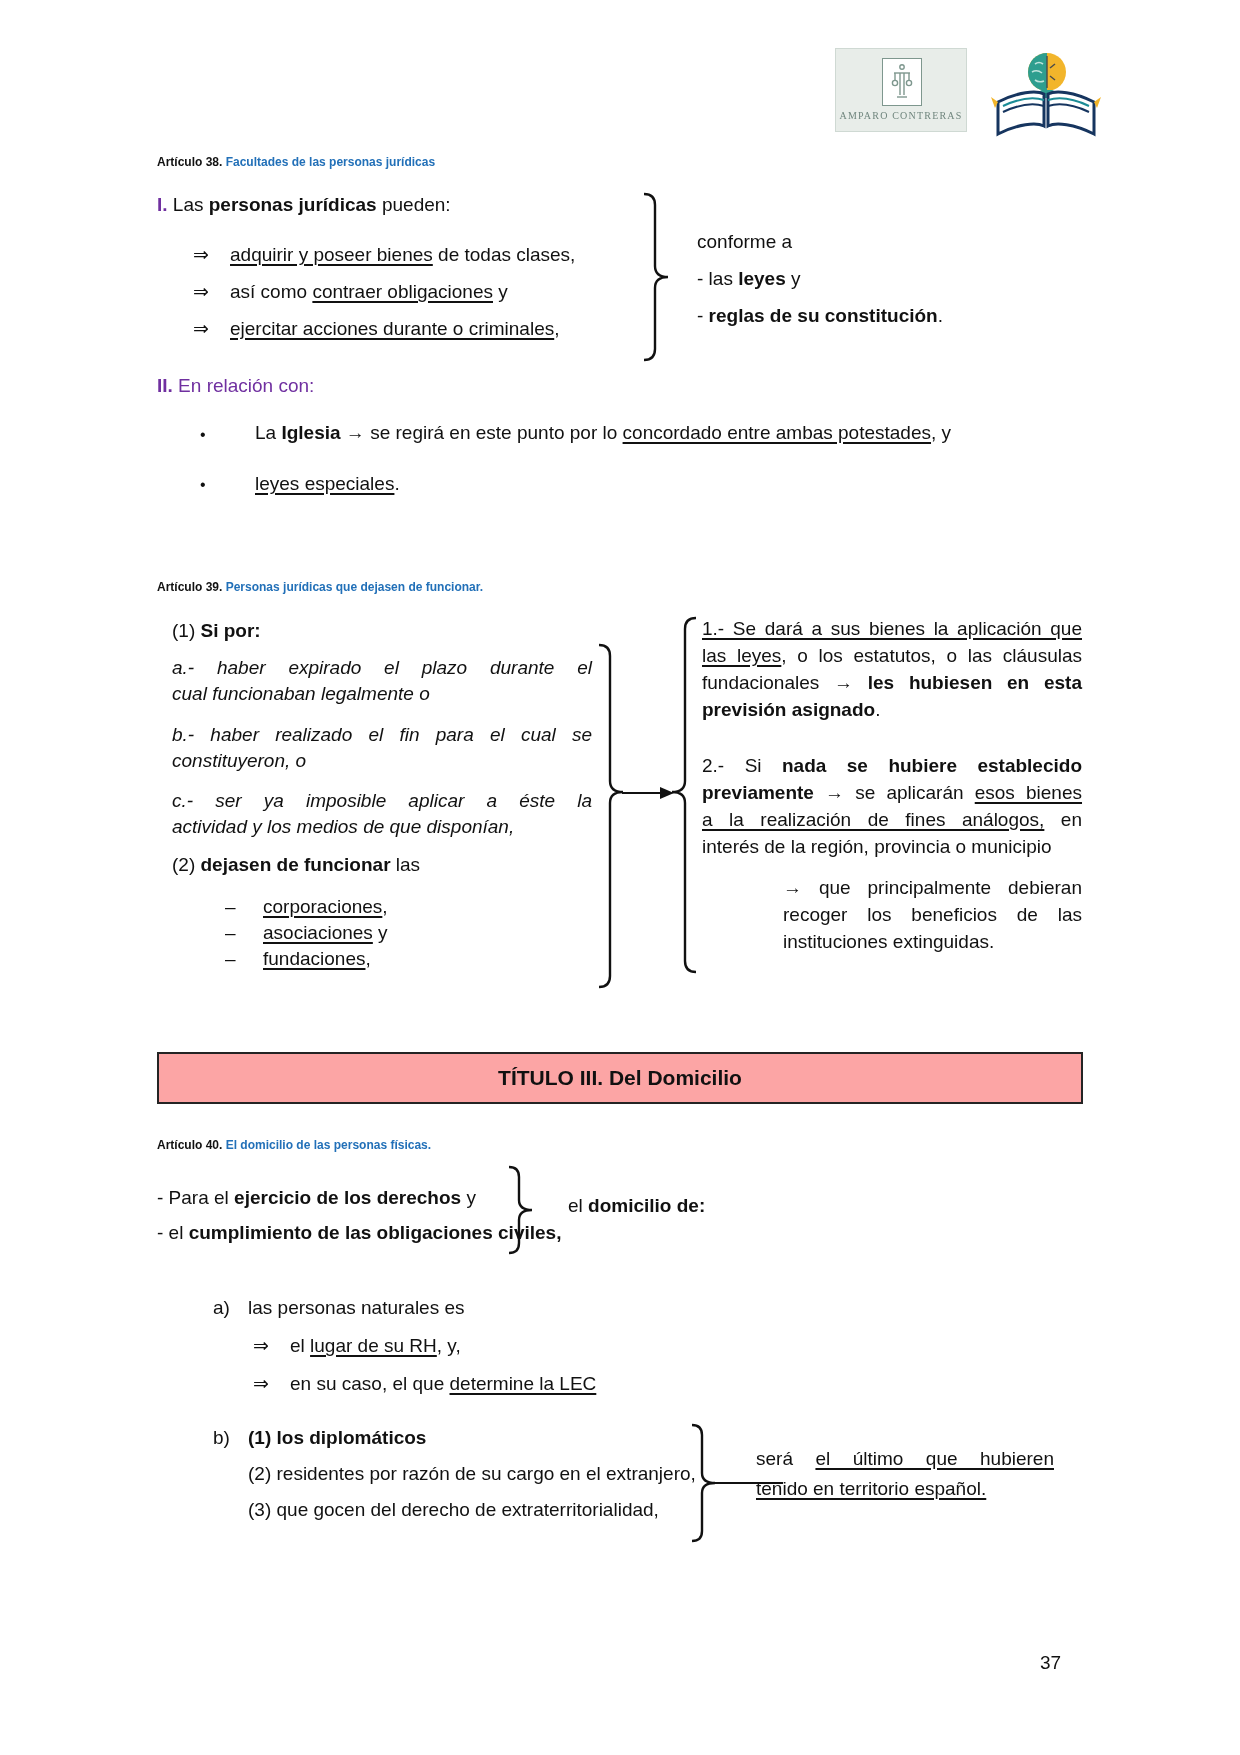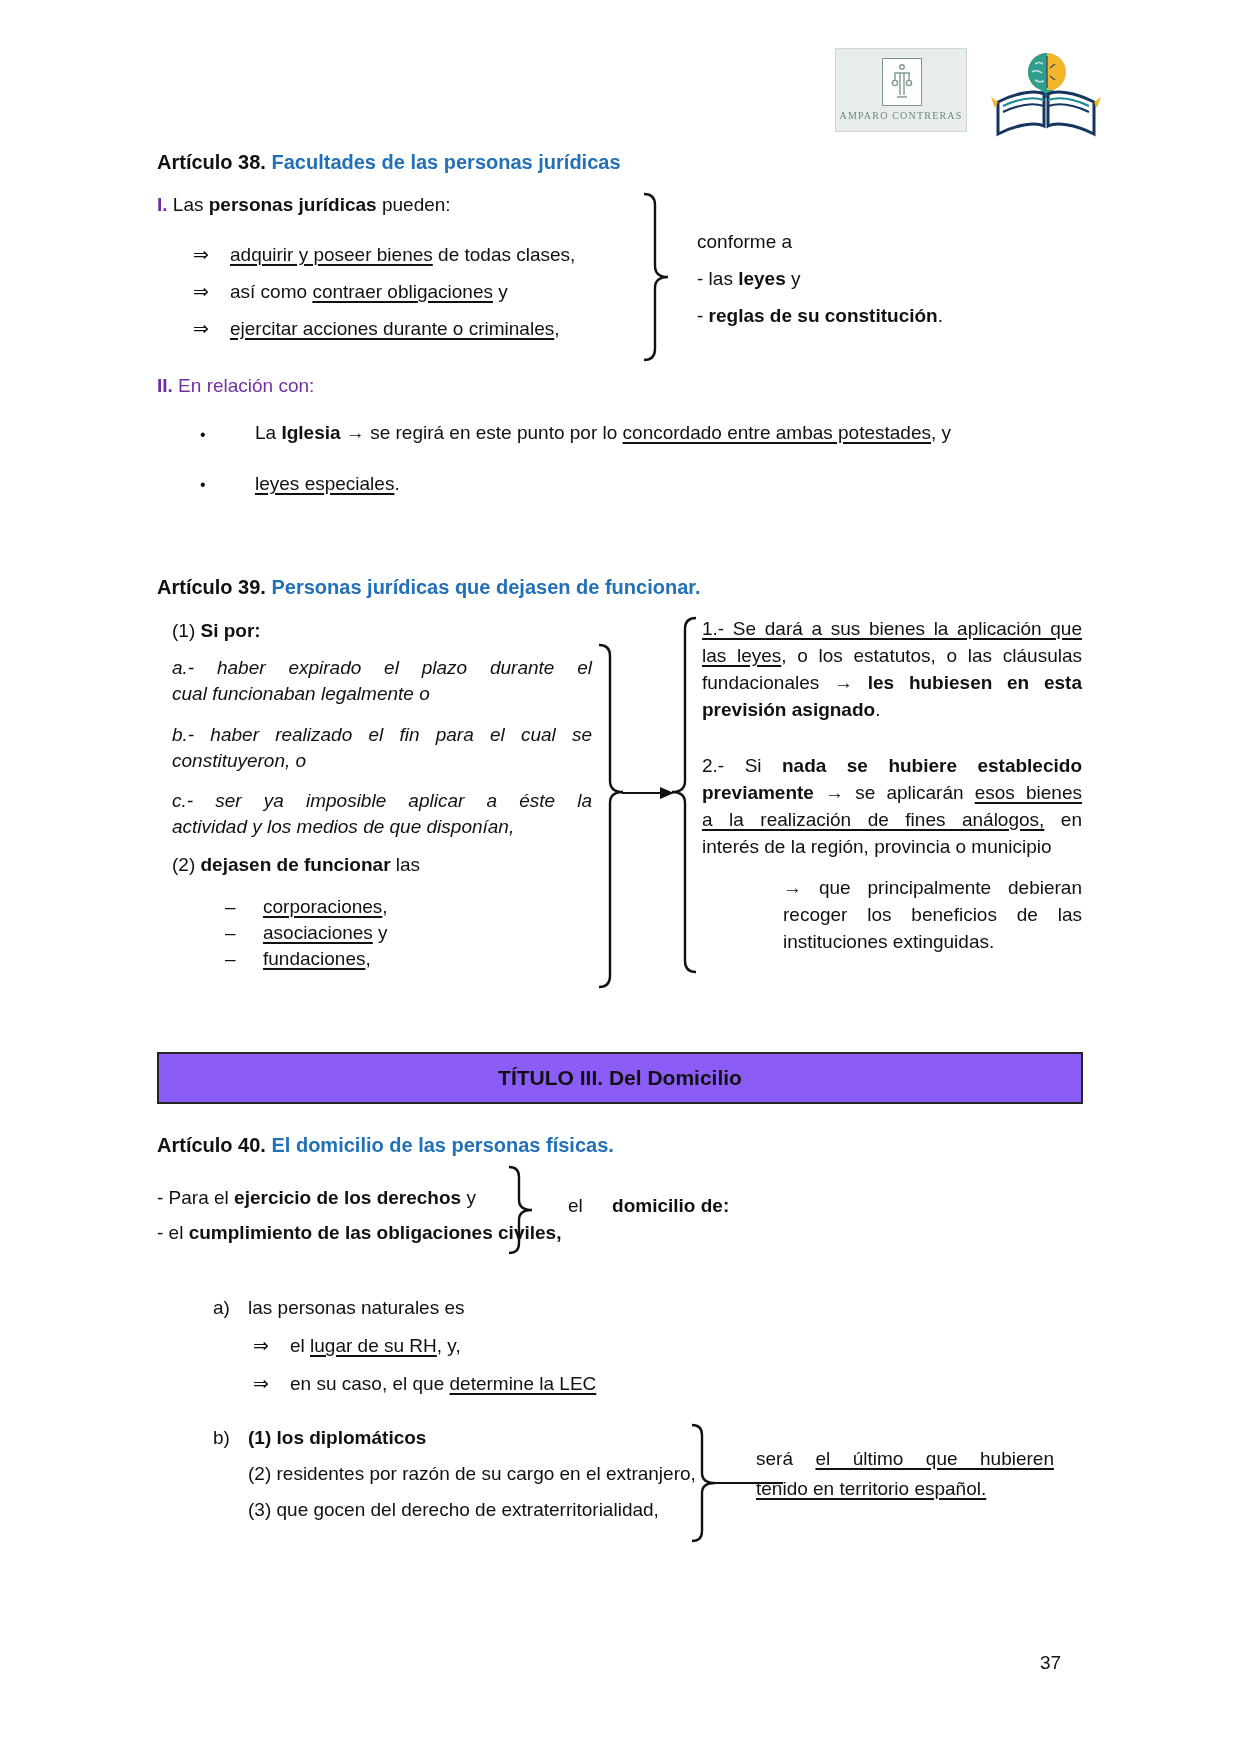--- a/index.html
+++ b/index.html
@@ -1,28 +1,28 @@
 <!DOCTYPE html>
 <html><head>
 <meta charset="utf-8">
 <style>
   html,body{margin:0;padding:0;background:#888;}
   .page{position:relative;width:1240px;height:1755px;background:#ffffff;
         font-family:"Liberation Sans",sans-serif;color:#111;overflow:hidden;}
   .abs{position:absolute;}
   .t19{font-size:19px;line-height:24px;}
-  .t20{font-size:20px;line-height:25px;font-weight:700;}
+  .t20{font-size:12px;line-height:25px;font-weight:700;}
   .u{text-decoration:underline;text-underline-offset:3px;text-decoration-thickness:1.6px;}
   .jline{text-align:justify;text-align-last:justify;}
   .jlast{text-align-last:left;}
   .row{display:flex;align-items:flex-start;}
   .marker{flex:0 0 37px;}
   .bulletcell{flex:0 0 55px;font-size:16px;padding-top:2px;}
   .dashcell{flex:0 0 38px;}
-  .banner{background:#8b5cf6;border:2px solid #242424;text-align:center;
+  .banner{background:#fca5a5;border:2px solid #242424;text-align:center;
           font-weight:700;font-size:21px;line-height:48px;}
   .logo1{background:#E8EDE9;border:1px solid #cfd9d3;}
   .logo1-square{position:absolute;left:46px;top:9px;width:38px;height:46px;
                 background:#fff;border:1.5px solid #7E978E;display:flex;align-items:center;justify-content:center;}
   .logo1-caption{position:absolute;left:0;right:0;top:61px;text-align:center;
                  font-family:"Liberation Serif",serif;font-size:10px;letter-spacing:1.2px;color:#70867E;}
   .pageno{font-size:19px;}
   svg{display:block;}
 </style>
 </head>
@@ -195,21 +195,21 @@
 
   <div class="abs t19" style="left:157px;top:1186px;"><span>- Para el </span><span style="font-weight: 700;">ejercicio de los derechos</span><span> y</span></div>
   <div class="abs t19" style="left:157px;top:1221px;"><span>- el </span><span style="font-weight: 700;">cumplimiento de las obligaciones civiles,</span></div>
 
   <div class="abs" style="left:506px;top:1164px;">
     <svg width="28" height="92" viewBox="0 0 28 92">
       <path d="M3,3 Q13,3 13,13 L13,36 Q13,46 26,46 Q13,46 13,56 L13,79 Q13,89 3,89" fill="none" stroke="#111" stroke-width="2.4"></path>
     </svg>
   </div>
 
-  <div class="abs t19" style="left:568px;top:1194px;"><span>el </span><span style="font-weight: 700; margin-left: 24px;">domicilio de:</span></div>
+  <div class="abs t19" style="left:568px;top:1194px;"><span>el </span><span style="font-weight: 700;">domicilio de:</span></div>
 
   <div class="abs t19" style="left:213px;top:1296px;">a)</div>
   <div class="abs t19" style="left:248px;top:1296px;"><span style="font-weight: 400;">las personas naturales</span><span> es</span></div>
 
   <div class="abs t19" style="left:253px;top:1334px;width:500px;">
     <div class="row" style="margin-bottom:14px;">
       <span class="marker">⇒</span>
       <span><span>el </span><span class="u">lugar de su RH</span><span>, y,</span></span>
     </div>
     <div class="row">

